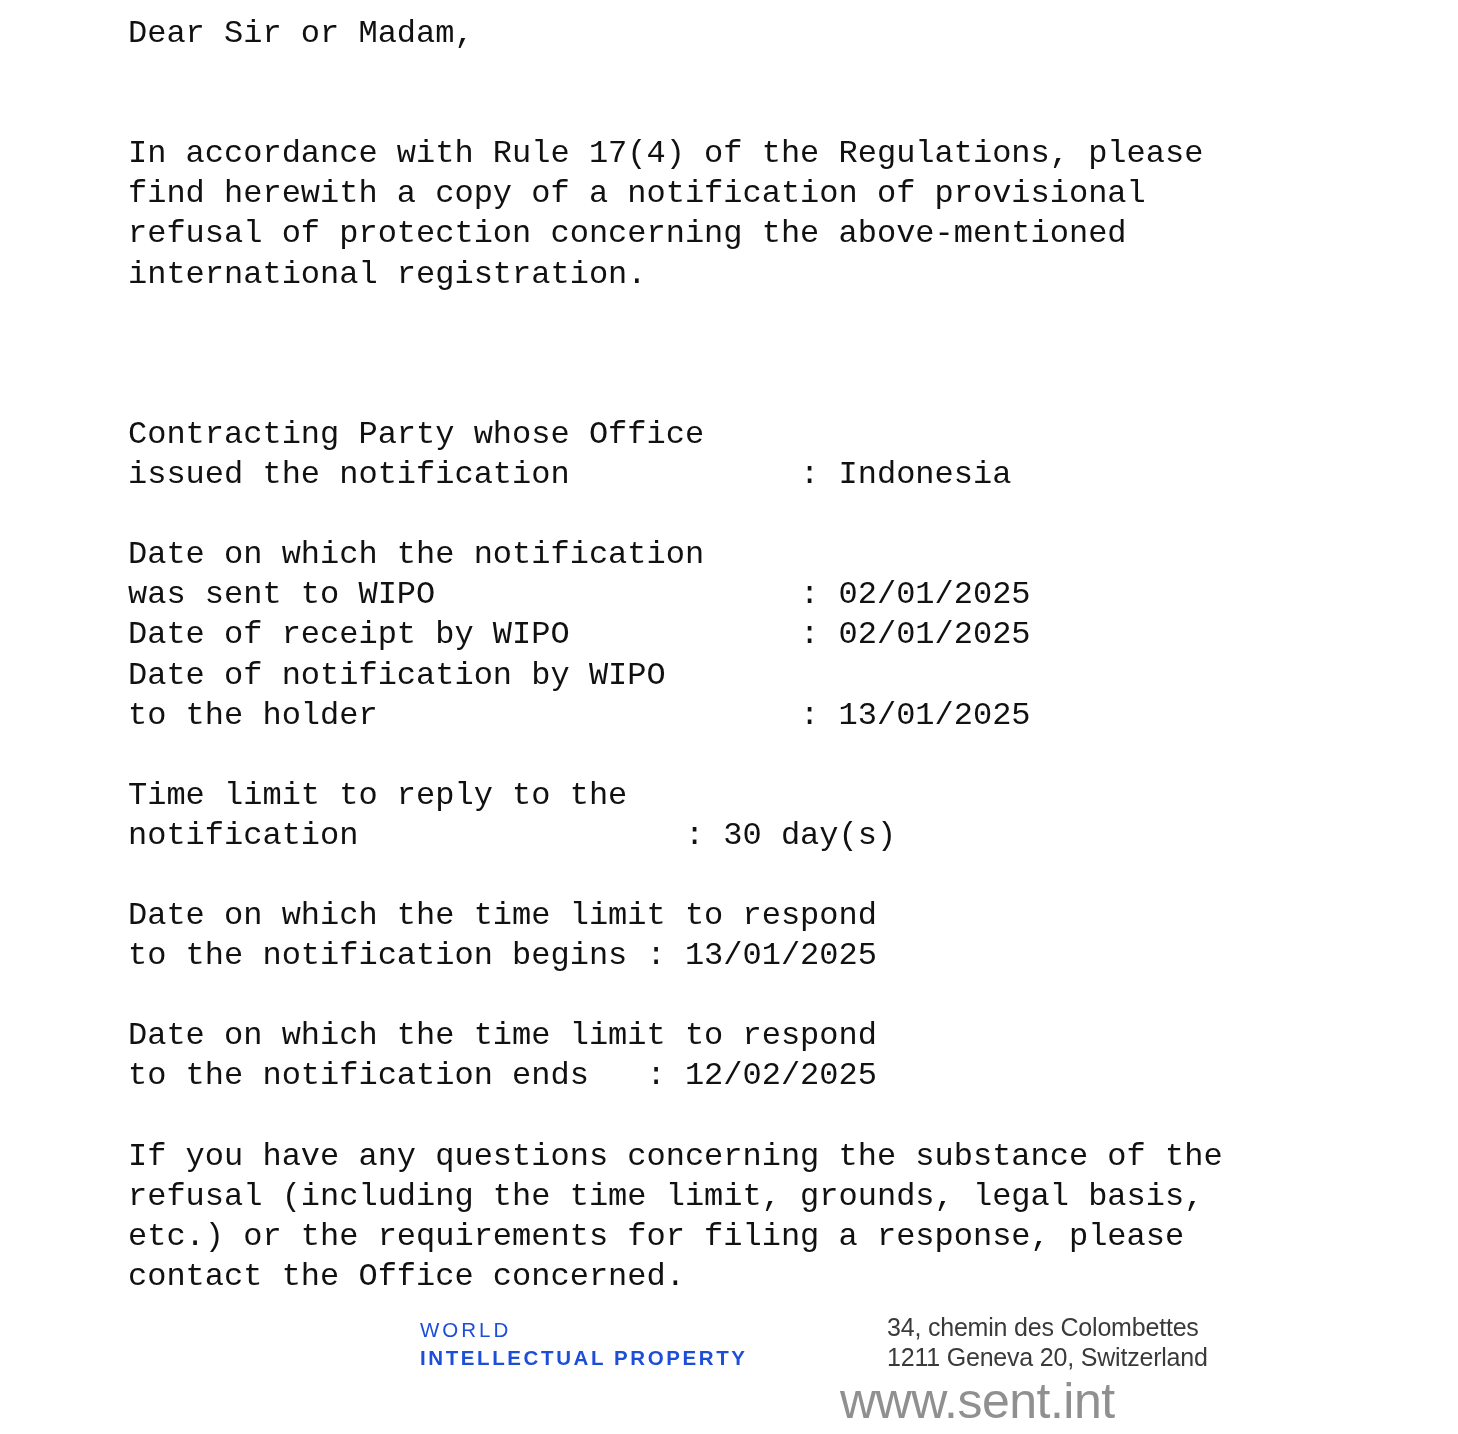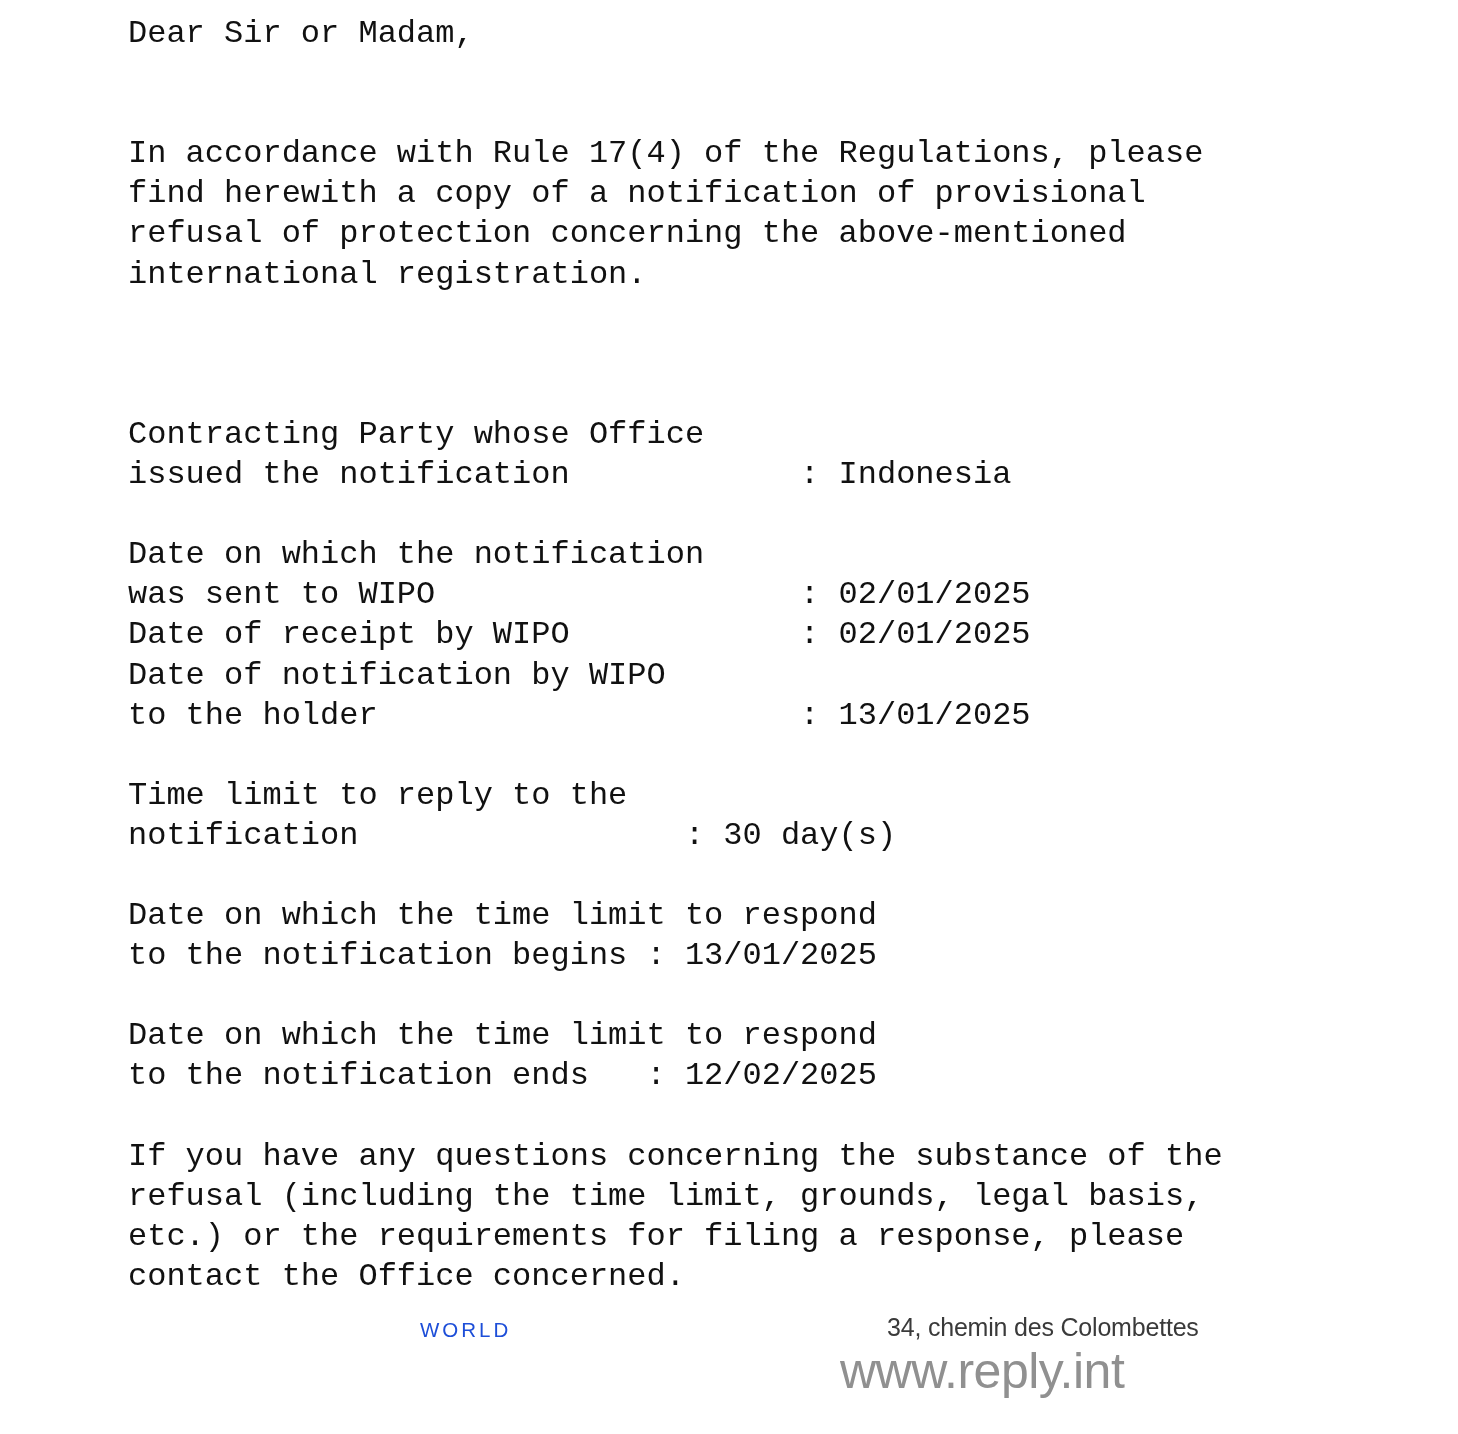--- a/index.html
+++ b/index.html
@@ -124,20 +124,22 @@
 
 If you have any questions concerning the substance of the
 refusal (including the time limit, grounds, legal basis,
 etc.) or the requirements for filing a response, please
 contact the Office concerned.</pre>
 
 <div id="page-footer">
 
   <div id="wipo-logo">
     <div class="logo-line light">WORLD</div>
+    <div class="logo-line bold">INTELLECTUAL PROPERTY</div>
   </div>
 
   <div id="wipo-address">
     <div class="addr-line">34, chemin des Colombettes</div>
-    <div class="website">www.reply.int</div>
+    <div class="addr-line">1211 Geneva 20, Switzerland</div>
+    <div class="website">www.sent.int</div>
   </div>
 
 </div>
 
 </body></html>

